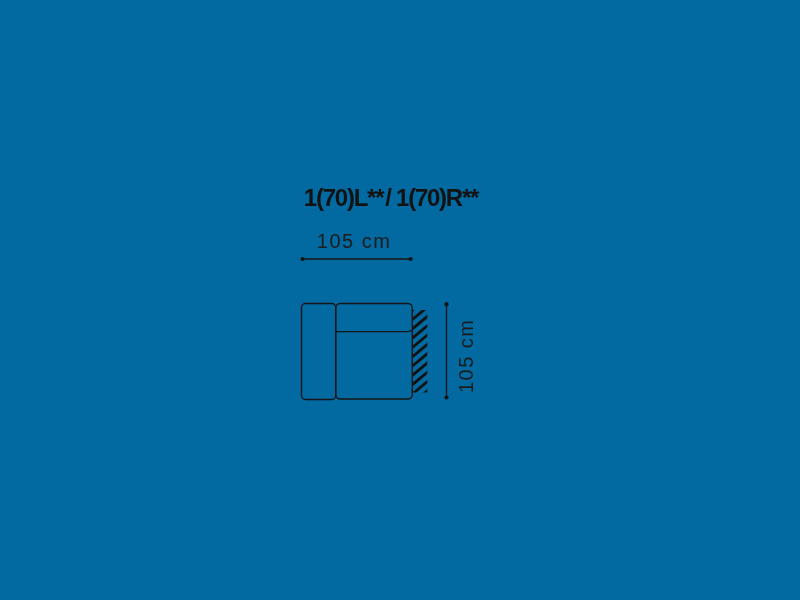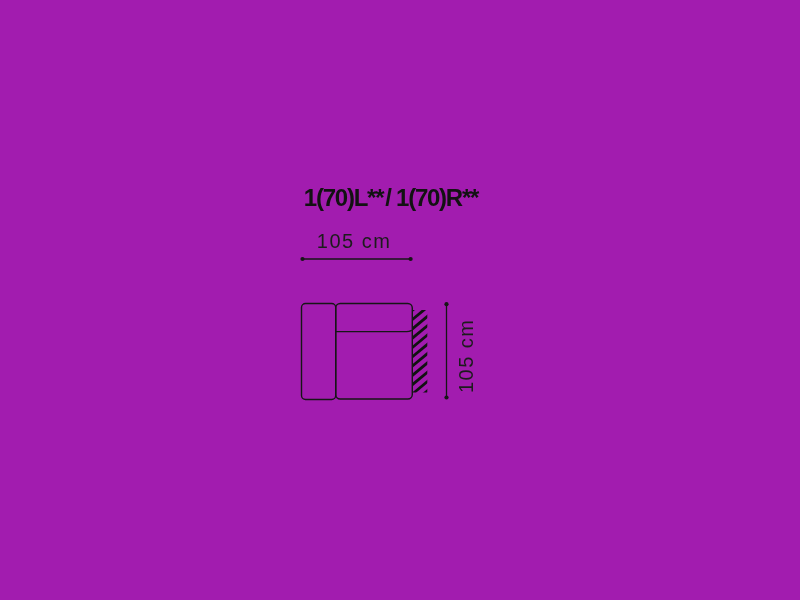--- a/index.html
+++ b/index.html
@@ -1,16 +1,16 @@
 <!DOCTYPE html>
 <html><head>
 <meta charset="utf-8">
 <style>
   html,body{margin:0;padding:0;background:#ffffff;}
-  #canvas{position:relative;width:800px;height:600px;background:#a21caf;overflow:hidden;}
+  #canvas{position:relative;width:800px;height:600px;background:#0369a1;overflow:hidden;}
   svg{position:absolute;left:0;top:0;}
   text{font-family:"Liberation Sans",sans-serif;}
 </style>
 </head>
 <body>
 <div id="canvas">
 <svg width="800" height="600" viewBox="0 0 800 600">
   <defs>
     <clipPath id="hatchclip">
       <rect x="413" y="310" width="14.3" height="82.5"></rect>

